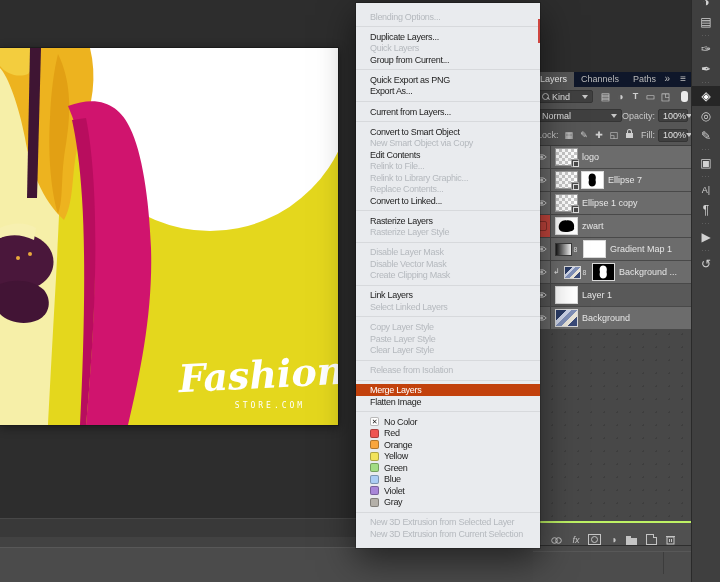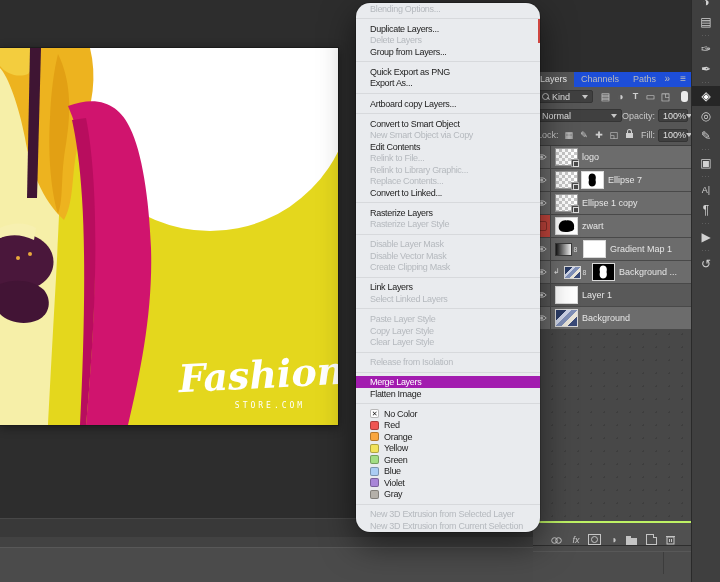--- a/index.html
+++ b/index.html
@@ -12,21 +12,21 @@
   .canvas svg{display:block;}
   .strip{position:absolute;left:0;width:533px;}
   .strip1{top:518px;height:19px;background:#393939;border-top:1px solid #474747;}
   .strip2{top:537px;height:10px;background:#424242;}
   .strip3{top:547px;height:35px;background:#4b4b4b;border-top:1px solid #585858;}
   .red-sliver{position:absolute;left:538px;top:19px;width:2px;height:24px;background:#cf4640;z-index:60;}
 
   
   .panel{position:absolute;left:533px;top:72px;width:159px;height:510px;background:#565656;
          display:flex;flex-direction:column;font-size:9px;color:#d6d6d6;}
-  .tabbar{height:15px;background:#1d4ed8;display:flex;align-items:flex-end;position:relative;flex:none;}
+  .tabbar{height:15px;background:#0f172a;display:flex;align-items:flex-end;position:relative;flex:none;}
   .tab{padding:0 7px;line-height:15px;color:#b9b9b9;cursor:default;}
   .tab.active{background:#565656;color:#efefef;}
   .tab-more{position:absolute;right:22px;top:1px;color:#bdbdbd;font-size:10px;}
   .tab-menu{position:absolute;right:6px;top:1px;color:#bdbdbd;font-size:10px;}
   .prow{display:flex;align-items:center;padding:0 4px;flex:none;}
   .filter-row{height:19px;}
   .blend-row{height:19px;}
   .lock-row{height:20px;border-bottom:1px solid #3f3f3f;}
   .sel-box{background:#404040;border:1px solid #353535;border-radius:2px;height:13px;
            display:flex;align-items:center;padding:0 4px;color:#e0e0e0;box-sizing:border-box;}
@@ -91,26 +91,26 @@
   .dock{position:absolute;right:0;top:0;width:28px;height:582px;background:#3f3f3f;
         border-left:1px solid #2a2a2a;display:flex;flex-direction:column;align-items:center;z-index:5;}
   .ditem{width:28px;height:20px;display:flex;align-items:center;justify-content:center;
          color:#d2d2d2;font-size:12px;flex:none;}
   .ditem.active{background:#262626;color:#fff;}
   .ditem .small{font-size:9px;letter-spacing:0;}
   .dgrip{width:10px;height:3px;margin:2px 0;flex:none;
          background-image:radial-gradient(circle,#5d5d5d 1px,transparent 1px);background-size:3px 3px;}
 
   
-  .ctx{position:absolute;left:356px;top:3px;width:184px;background:#e9ebee;border-radius:14px;
-       box-shadow:0 12px 34px rgba(0,0,0,.55),0 0 0 1px rgba(0,0,0,.18);padding:0 0;z-index:50;}
+  .ctx{position:absolute;left:356px;top:3px;width:184px;background:#e9ebee;border-radius:0;
+       box-shadow:0 12px 34px rgba(0,0,0,.55),0 0 0 1px rgba(0,0,0,.18);padding:8px 0;z-index:50;}
   .mi{height:11.5px;display:flex;align-items:center;padding:0 6px 0 14px;font-size:9px;
       letter-spacing:-0.3px;color:#232323;white-space:nowrap;overflow:hidden;}
   .mi.dis{color:#b5b9be;}
-  .mi.hl{background:#a21caf;color:#fff;text-align:right;}
+  .mi.hl{background:#c2410c;color:#fff;text-align:right;}
   .msep{height:1px;background:#d7d9dc;margin:3.8px 0;}
   .sw{display:none;width:9px;height:9px;border-radius:2px;margin-right:5px;border:1px solid rgba(0,0,0,.28);
       box-sizing:border-box;align-items:center;justify-content:center;font-size:7px;line-height:1;color:#222;
       flex:none;background:#fff;}
   .mi.has-sw .sw{display:flex;}
 </style>
 </head>
 <body>
 
 <div class="app">
@@ -376,35 +376,35 @@
 
   <nav class="ctx">
       <div class="mi dis">
         <span class="ml">Blending Options...</span>
       </div>
       <div class="msep"></div>
       <div class="mi">
         <span class="ml">Duplicate Layers...</span>
       </div>
       <div class="mi dis">
-        <span class="ml">Delete Layers</span>
-      </div>
-      <div class="mi">
-        <span class="ml">Group from Layers...</span>
+        <span class="ml">Quick Layers</span>
+      </div>
+      <div class="mi">
+        <span class="ml">Group from Current...</span>
       </div>
       <div class="msep"></div>
       <div class="mi">
         <span class="ml">Quick Export as PNG</span>
       </div>
       <div class="mi">
         <span class="ml">Export As...</span>
       </div>
       <div class="msep"></div>
       <div class="mi">
-        <span class="ml">Artboard copy Layers...</span>
+        <span class="ml">Current from Layers...</span>
       </div>
       <div class="msep"></div>
       <div class="mi">
         <span class="ml">Convert to Smart Object</span>
       </div>
       <div class="mi dis">
         <span class="ml">New Smart Object via Copy</span>
       </div>
       <div class="mi">
         <span class="ml">Edit Contents</span>
@@ -440,24 +440,24 @@
       </div>
       <div class="msep"></div>
       <div class="mi">
         <span class="ml">Link Layers</span>
       </div>
       <div class="mi dis">
         <span class="ml">Select Linked Layers</span>
       </div>
       <div class="msep"></div>
       <div class="mi dis">
+        <span class="ml">Copy Layer Style</span>
+      </div>
+      <div class="mi dis">
         <span class="ml">Paste Layer Style</span>
-      </div>
-      <div class="mi dis">
-        <span class="ml">Copy Layer Style</span>
       </div>
       <div class="mi dis">
         <span class="ml">Clear Layer Style</span>
       </div>
       <div class="msep"></div>
       <div class="mi dis">
         <span class="ml">Release from Isolation</span>
       </div>
       <div class="msep"></div>
       <div class="mi hl">

